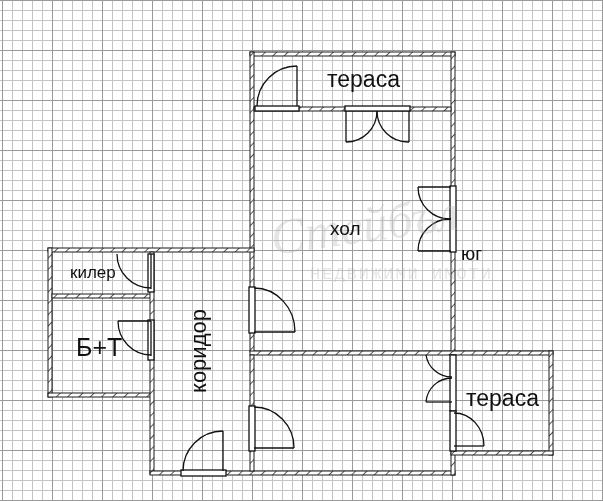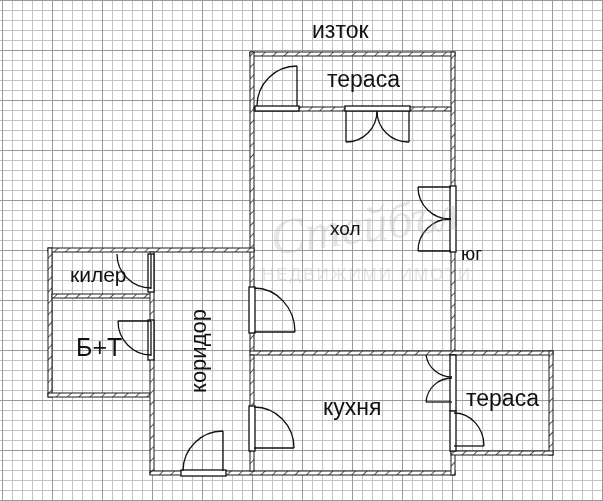--- a/index.html
+++ b/index.html
@@ -21,22 +21,22 @@
     position: absolute; color: #111; white-space: nowrap;
     font-family: "Liberation Sans", sans-serif; line-height: 1;
   }
   .watermark {
     position: absolute; color: rgba(180,180,180,0.35);
     font-family: "Liberation Serif", serif; font-style: italic;
     white-space: nowrap; line-height: 1;
   }
   .watermark-sub {
     position: absolute; color: rgba(180,180,180,0.35);
-    font-family: Liberation Sans, sans-serif; white-space: nowrap;
-    letter-spacing: 2px; line-height: 1;
+    font-family: Liberation Mono, monospace; white-space: nowrap;
+    letter-spacing: 2px; line-height: 1; margin-left: 48px;
   }
 </style>
 </head>
 <body>
 
 <div id="stage">
 
   <svg id="plan" width="603" height="501" viewBox="0 0 603 501">
     <defs>
       <pattern id="hatch" patternUnits="userSpaceOnUse" width="8" height="8" patternTransform="rotate(45)">
@@ -141,24 +141,22 @@
         <rect x="450" y="411" width="6" height="40" fill="#fff"></rect>
         <line x1="454" y1="446" x2="484" y2="446"></line>
         <path d="M 454 413 A 30 33 0 0 1 484 446"></path>
       </g>
     </g>
   </svg>
 
   <div class="watermark" style="left:270px; top:200px; font-size:50px; transform:rotate(-8deg);">Стейбъл</div>
   <div class="watermark-sub" style="left:262px; top:266px; font-size:17px;">НЕДВИЖИМИ ИМОТИ</div>
 
-  <div class="label" style="left:312px; top:19px; font-size:23px;">изток</div>
   <div class="label" style="left:461px; top:244px; font-size:19px;">юг</div>
 
   <div class="label" style="left:327px; top:68px; font-size:23px;">тераса</div>
   <div class="label" style="left:330px; top:219px; font-size:19px;">хол</div>
-  <div class="label" style="left:70px; top:264px; font-size:21px;">килер</div>
+  <div class="label" style="left:70px; top:264px; font-size:17px;">килер</div>
   <div class="label" style="left:76px; top:335px; font-size:25px;">Б+Т</div>
   <div class="label" style="left:150px; top:350px; font-size:22px; width:100px; text-align:center; transform:rotate(-90deg); transform-origin:50px 12px; top:339px;">коридор</div>
-  <div class="label" style="left:323px; top:396px; font-size:23px;">кухня</div>
   <div class="label" style="left:466px; top:387px; font-size:23px;">тераса</div>
 
 </div>
 
 </body></html>

